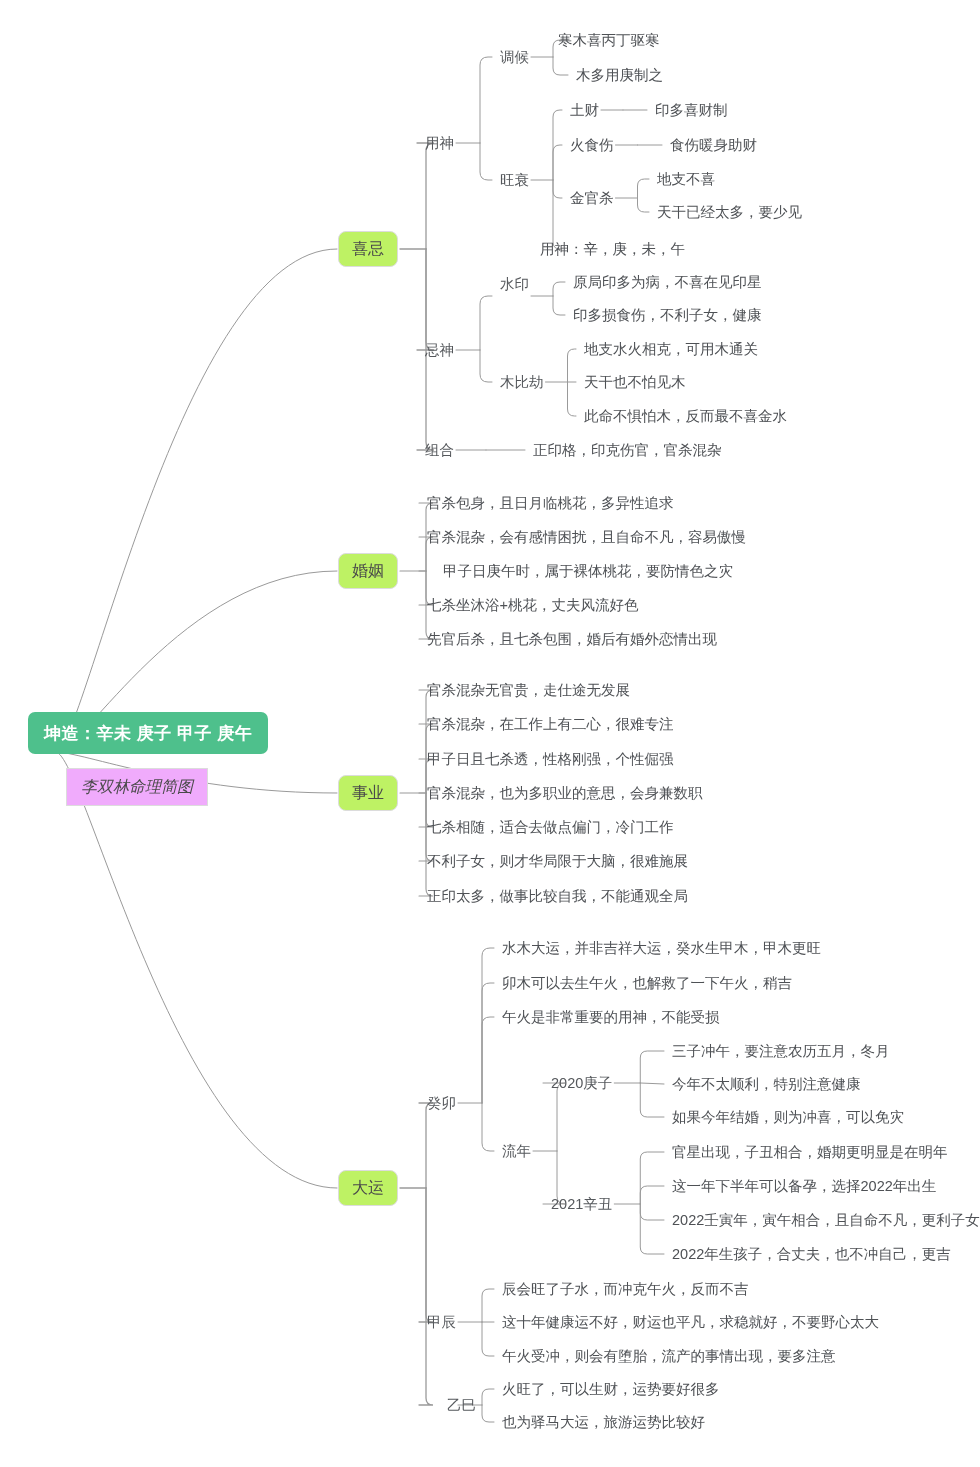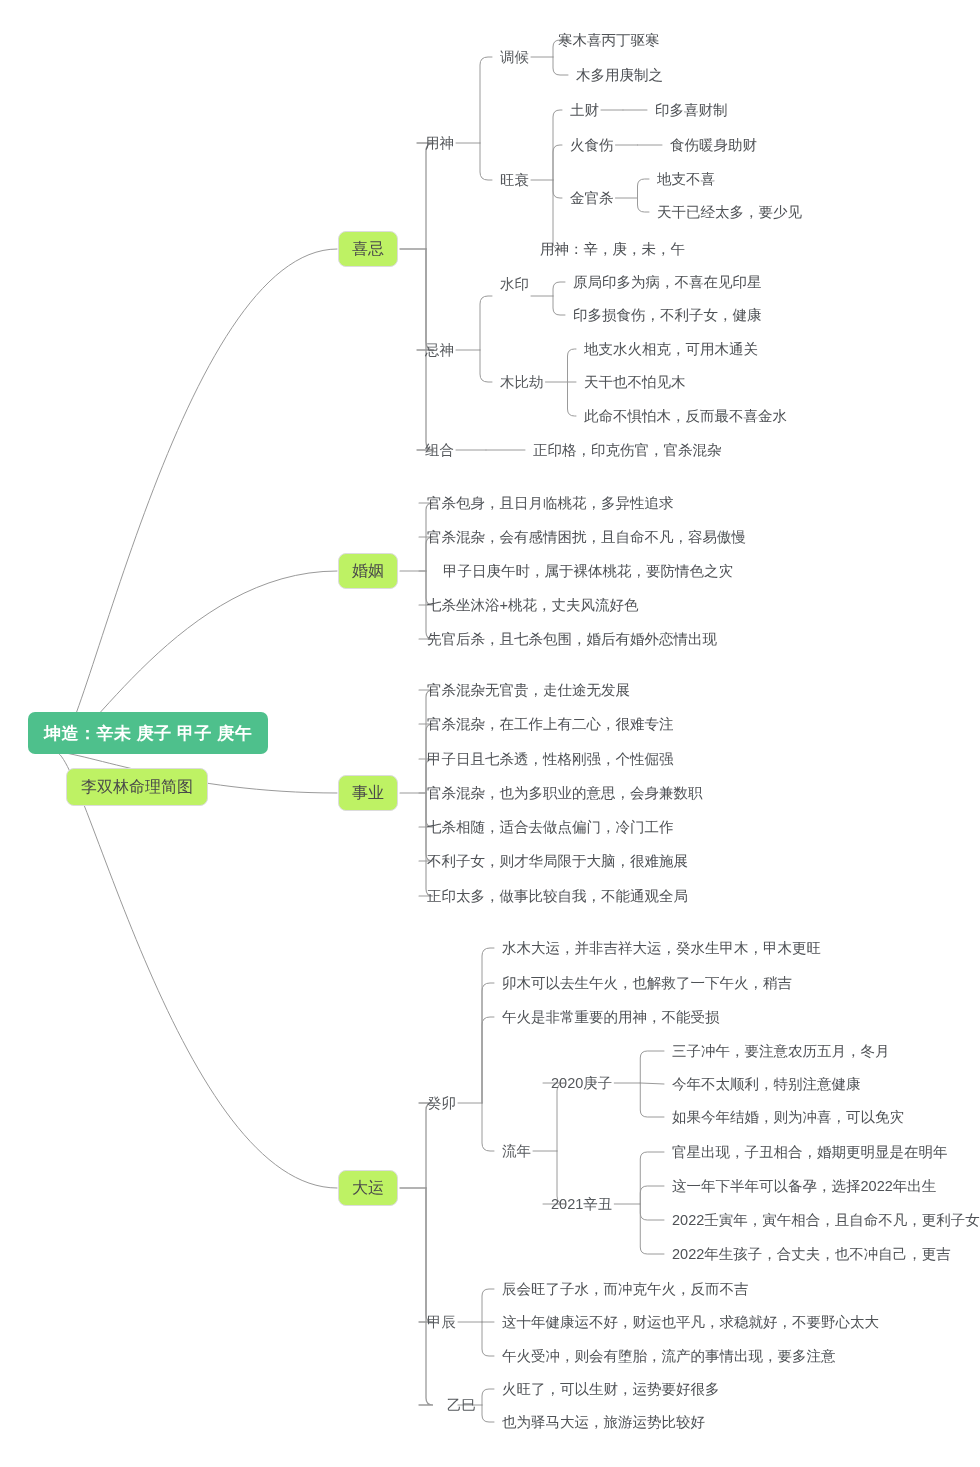--- a/index.html
+++ b/index.html
@@ -38,27 +38,28 @@
     color: #ffffff;
     border-radius: 7px;
     font-size: 17px;
     font-weight: bold;
     letter-spacing: 0.5px;
     padding: 0 16px;
     height: 42px;
     box-shadow: 0 0 0 0 rgba(0,0,0,0);
   }
   .node-sub {
-    background: #bef264;
+    background: #f0abfc;
     color: #4a4a4a;
     border: 1px solid #dcdcdc;
-    border-radius: 8px;
+    border-radius: 0;
     font-size: 16px;
     padding: 0 14px;
     height: 38px;
+    font-style: italic;
   }
   .node-l1 {
     background: #bef264;
     color: #4a4a4a;
     border: 1px solid #dcdcdc;
     border-radius: 8px;
     font-size: 16px;
     padding: 0 13px;
     height: 36px;
     justify-content: center;

